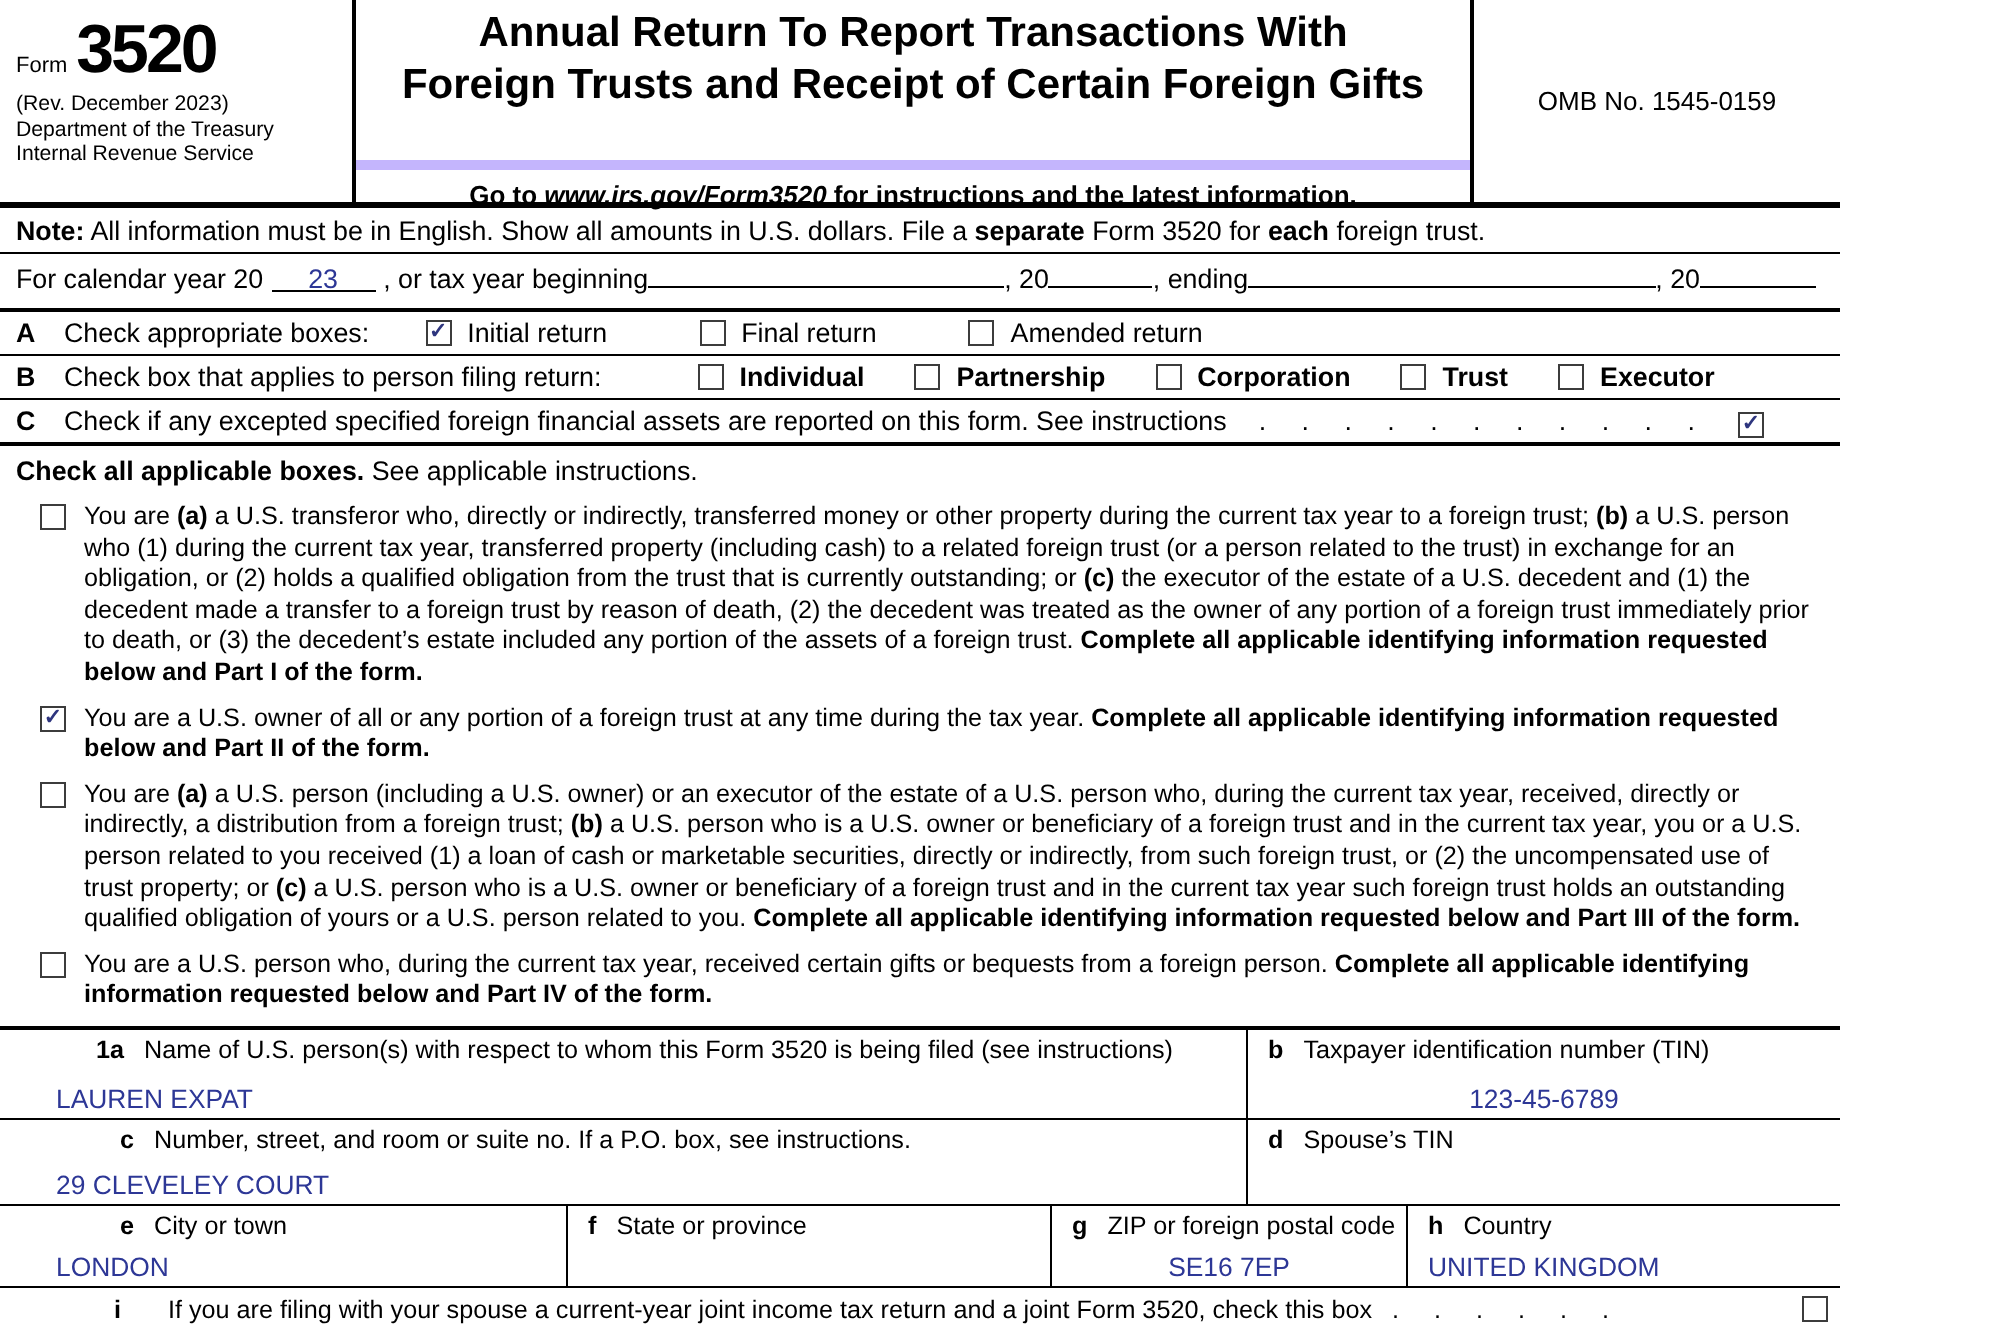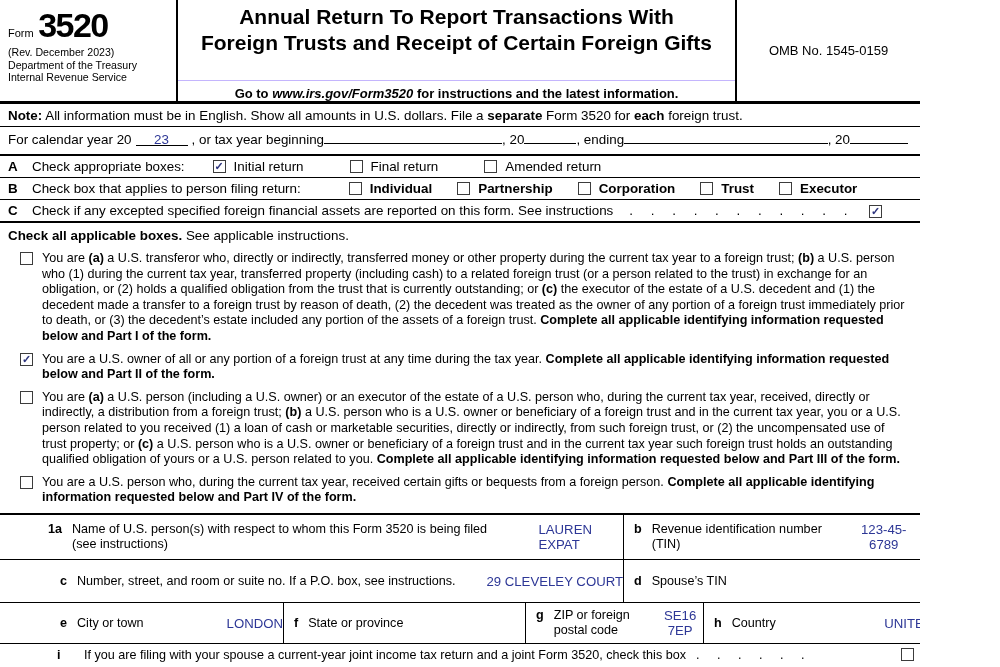--- a/index.html
+++ b/index.html
@@ -18,21 +18,21 @@
   
   .hdr{display:flex;height:104px;border-bottom:3px solid #000;box-sizing:border-box;}
   .hdr-left{width:178px;border-right:2px solid #000;box-sizing:border-box;padding:12px 6px 0 8px;}
   .form-word{font-size:11px;font-weight:400;}
   .form-number{font-size:34px;font-weight:700;letter-spacing:-1.5px;line-height:26px;}
   .rev-line,.dept-line{font-size:10.6px;line-height:12.5px;}
   .rev-line{margin-top:5px;}
   .hdr-center{flex:1;display:flex;flex-direction:column;border-right:2px solid #000;box-sizing:border-box;gap:24px;}
   .hdr-title{flex:1;display:flex;flex-direction:column;justify-content:center;text-align:center;
     font-weight:700;font-size:21px;line-height:26px;padding:4px 10px 0;}
-  .hdr-goto{border-top:1px solid #c4b5fd;text-align:center;font-size:13px;padding:5px 0 6px;}
+  .hdr-goto{border-top:5px solid #c4b5fd;text-align:center;font-size:13px;padding:5px 0 6px;}
   .hdr-right{width:183px;display:flex;align-items:center;justify-content:center;font-size:13px;text-align:center;}
 
   
   .note-row{border-bottom:1px solid #000;padding:3px 8px 2px;font-size:13.4px;line-height:17px;}
   .cal-row{border-bottom:2px solid #000;padding:2px 8px 6px;font-size:13.4px;line-height:17px;
     display:flex;align-items:baseline;}
   .blank{border-bottom:1px solid #000;display:inline-block;height:15px;box-sizing:border-box;}
   .blank.year{width:52px;text-align:center;color:var(--blue);margin:0 4px;}
   .blank.b1{width:178px;}
   .blank.b2{width:52px;}
@@ -61,22 +61,22 @@
   .para:nth-of-type(1){margin-top:8px;}
   .para .cb{margin-top:1px;}
   .para-text{flex:1;}
 
   
   .id-table{border-top:2.5px solid #000;margin-top:7px;font-size:12.6px;}
   .id-row{display:flex;border-bottom:1px solid #000;box-sizing:border-box;}
   .id-row.r1{height:45px;}
   .id-row.r2{height:43px;}
   .id-row.r3{height:41px;}
-  .cell{box-sizing:border-box;display:flex;flex-direction:row;justify-content:space-between;
-    padding:3px 0 2px;align-items:center;}
+  .cell{box-sizing:border-box;display:flex;flex-direction:column;justify-content:space-between;
+    padding:3px 0 2px;}
   .cell.bl{border-left:1.5px solid #000;}
   .w-main{flex:1;}
   .w-right{width:297px;flex:none;}
   .w-e{width:283px;flex:none;}
   .w-f{width:242px;flex:none;}
   .w-g{width:178px;flex:none;}
   .cell-label{display:flex;gap:10px;line-height:15px;}
   .cell-num{font-weight:700;}
   .ind-1a{padding-left:48px;}
   .ind-ce{padding-left:60px;}
@@ -206,21 +206,21 @@
       <div class="cell w-main">
         <div class="cell-label ind-1a">
           <span class="cell-num">1a</span>
           <span>Name of U.S. person(s) with respect to whom this Form 3520 is being filed (see instructions)</span>
         </div>
         <div class="cell-value">LAUREN EXPAT</div>
       </div>
       <div class="cell w-right bl">
         <div class="cell-label ind-sm">
           <span class="cell-num">b</span>
-          <span>Revenue identification number (TIN)</span>
+          <span>Taxpayer identification number (TIN)</span>
         </div>
         <div class="cell-value center">123-45-6789</div>
       </div>
     </div>
 
     <div class="id-row r2">
       <div class="cell w-main">
         <div class="cell-label ind-ce">
           <span class="cell-num">c</span>
           <span>Number, street, and room or suite no. If a P.O. box, see instructions.</span>

